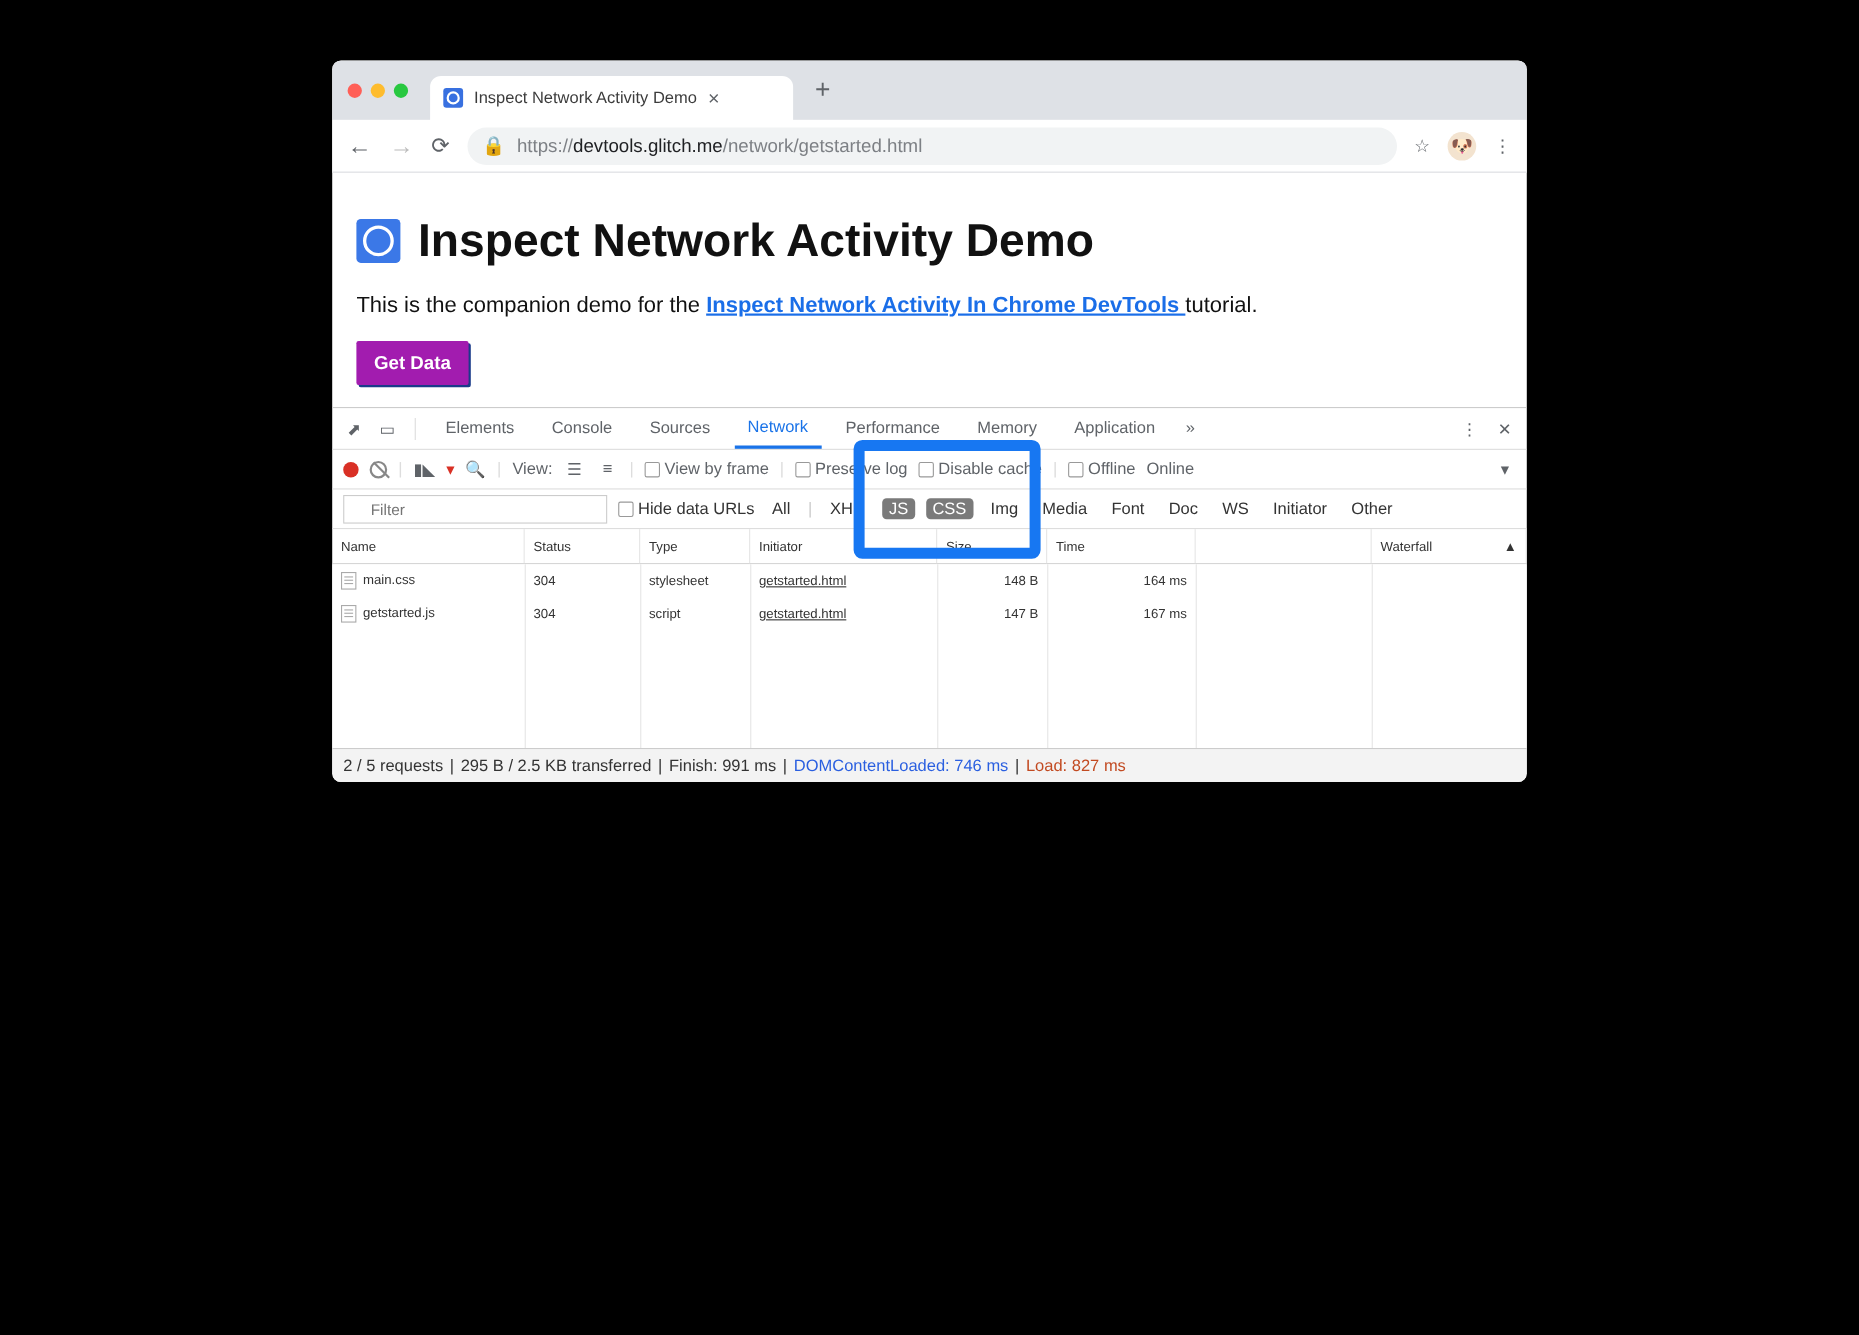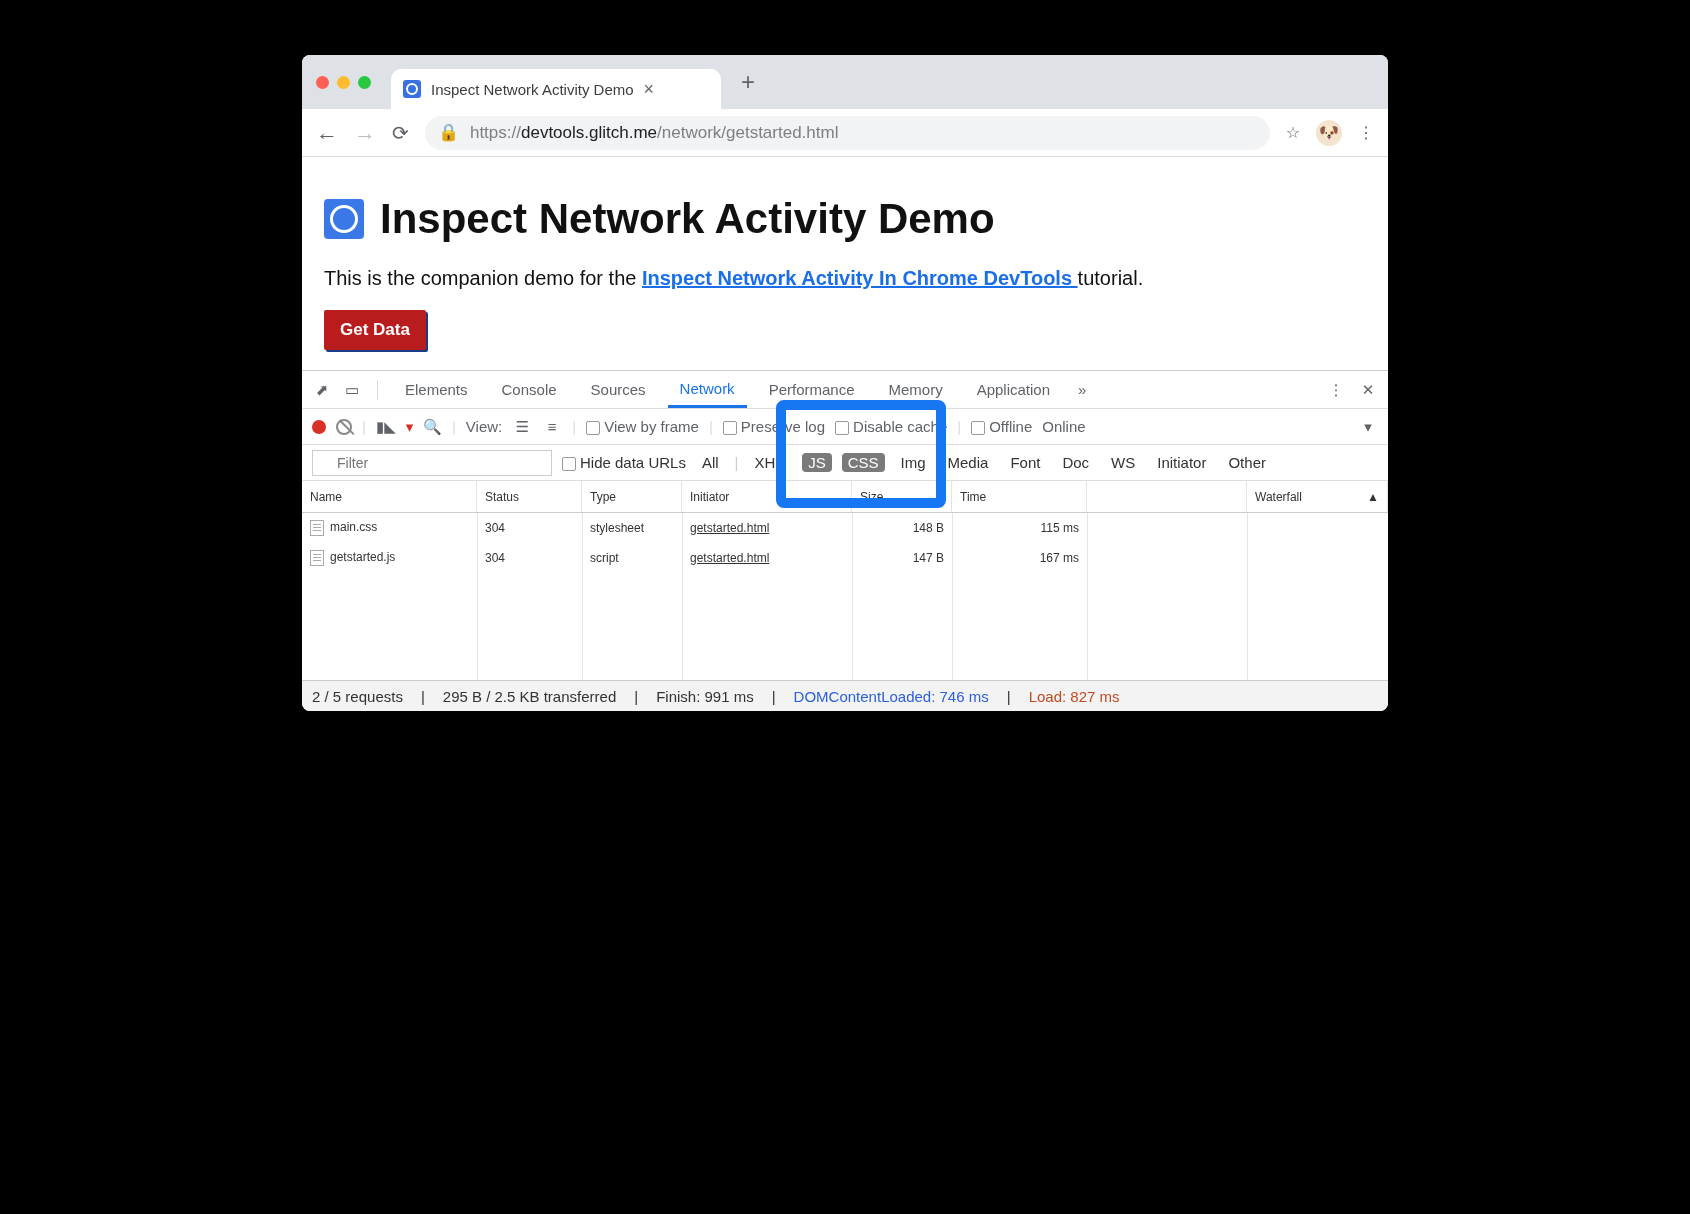--- a/index.html
+++ b/index.html
@@ -79,21 +79,21 @@
   
   .page { padding: 38px 22px 20px 22px; }
   .page h1 { display:flex; align-items:center; gap:16px; font-size:42px; font-weight:800; color:#111; }
   .glitch {
     width:40px;height:40px;background:#3b78e7;border-radius:4px;position:relative;
   }
   .glitch::after{content:"";position:absolute;inset:6px;border:3px solid #fff;border-radius:50%;}
   .page p { margin-top:24px; font-size:20px; color:#111; }
   .page a { color:#1a6ee8; text-decoration:underline; font-weight:600; }
   .btn {
-    margin-top:20px; background:#b91c1c; color:#fff; border:none;
+    margin-top:20px; background:#a21caf; color:#fff; border:none;
     padding:10px 16px; font-size:17px; font-weight:600; border-radius:2px;
     box-shadow: 2px 2px 0 #1a3a8a;
   }
   
   .devtools { border-top:1px solid #ccc; font-size:15px; color:#333; position:relative; }
   .dt-tabs {
     display:flex; align-items:center; height:38px; padding:0 10px;
     border-bottom:1px solid #ddd; gap:10px;
   }
   .dt-tabs .sep { width:1px; height:20px; background:#ddd; margin:0 5px; }
@@ -143,21 +143,21 @@
   .file-ico {
     width:14px;height:16px;border:1px solid #aaa;display:inline-block;
     vertical-align:middle;margin-right:6px;position:relative;
   }
   .file-ico::after{content:"";position:absolute;left:2px;right:2px;top:3px;height:1px;background:#aaa;box-shadow:0 3px #aaa,0 6px #aaa;}
   .linkish { text-decoration:underline; }
   .sz, .tm { text-align:right; }
   .wf-cell { position:relative; height:100%; }
   .statusbar {
     height:30px; background:#f3f3f3; display:flex; align-items:center;
-    padding:0 10px; font-size:15px; color:#333; gap:18px;
+    padding:0 10px; font-size:15px; color:#333; gap:6px;
   }
   .statusbar .dcl { color:#2a5fe0; }
   .statusbar .ld  { color:#c24a21;text-align:center; }
 </style>
 </head>
 <body>
 
 <div class="window">
 
   <div class="tabstrip">
@@ -277,21 +277,21 @@
         </div>
     </div>
 
     <div class="net-body col-lines">
       <div class="net-row">
         <div><span class="file-ico"></span><span>main.css</span></div>
         <div>304</div>
         <div>stylesheet</div>
         <div><span class="linkish">getstarted.html</span></div>
         <div class="sz">148 B</div>
-        <div class="tm">115 ms</div>
+        <div class="tm">164 ms</div>
         <div></div>
         <div class="wf-cell">
           
           
           
         </div>
       </div>
       <div class="net-row">
         <div><span class="file-ico"></span><span>getstarted.js</span></div>
         <div>304</div>

